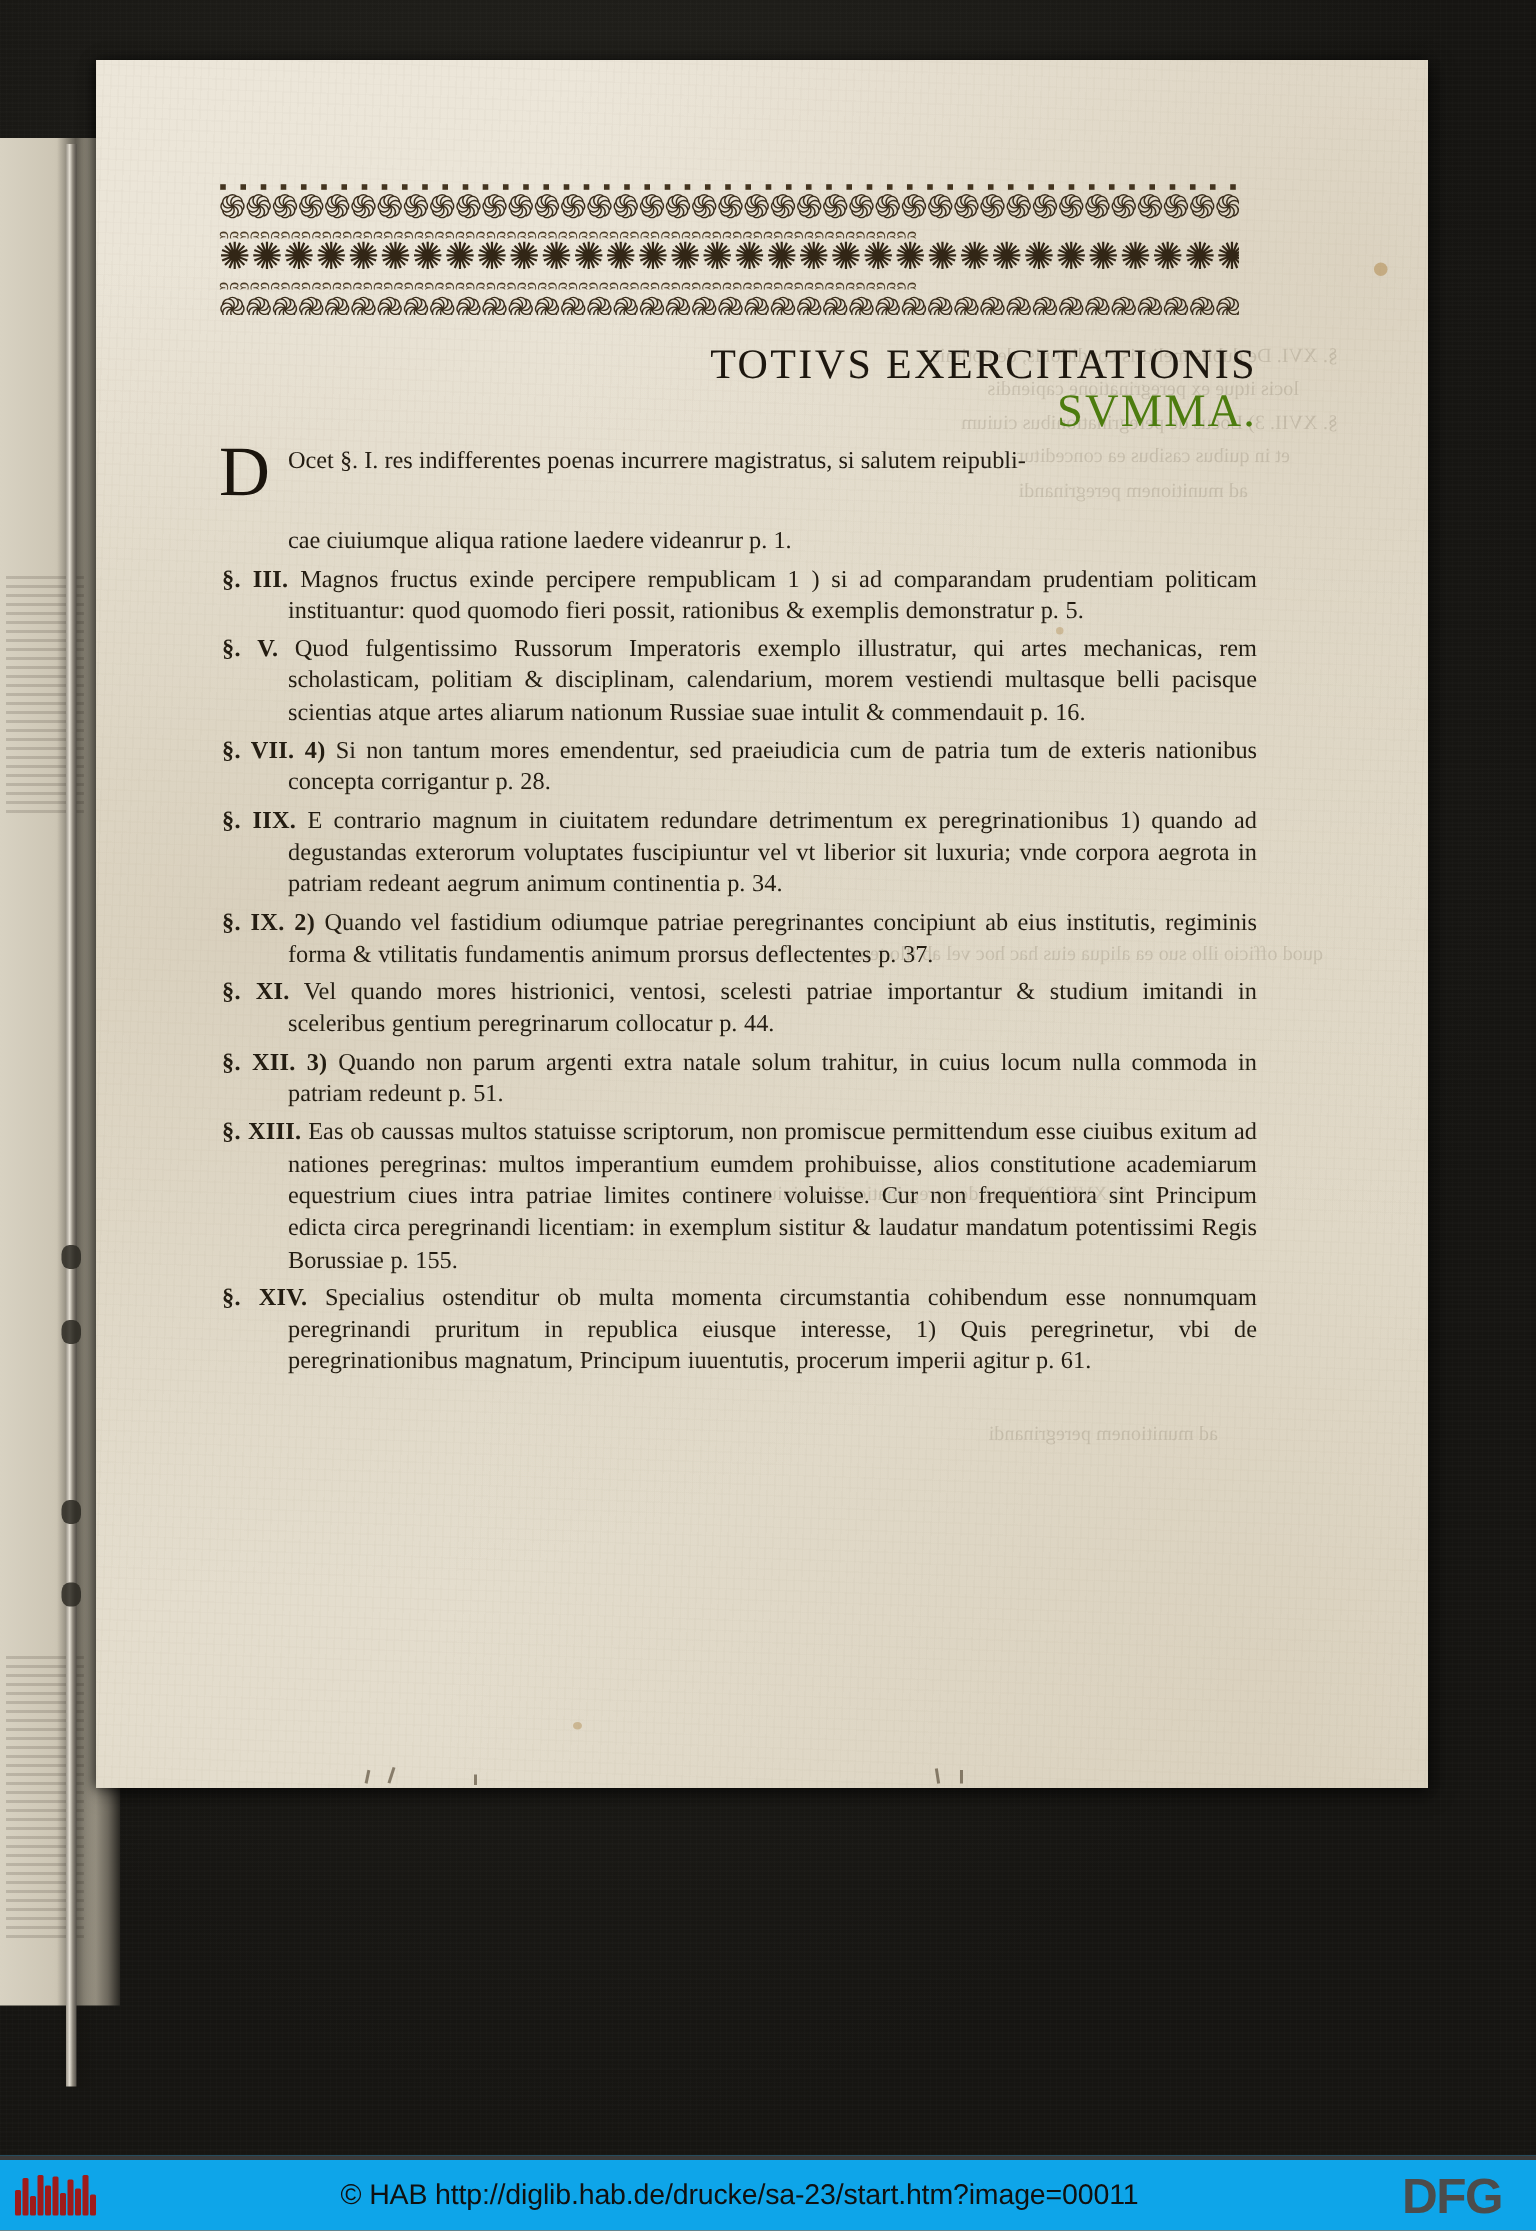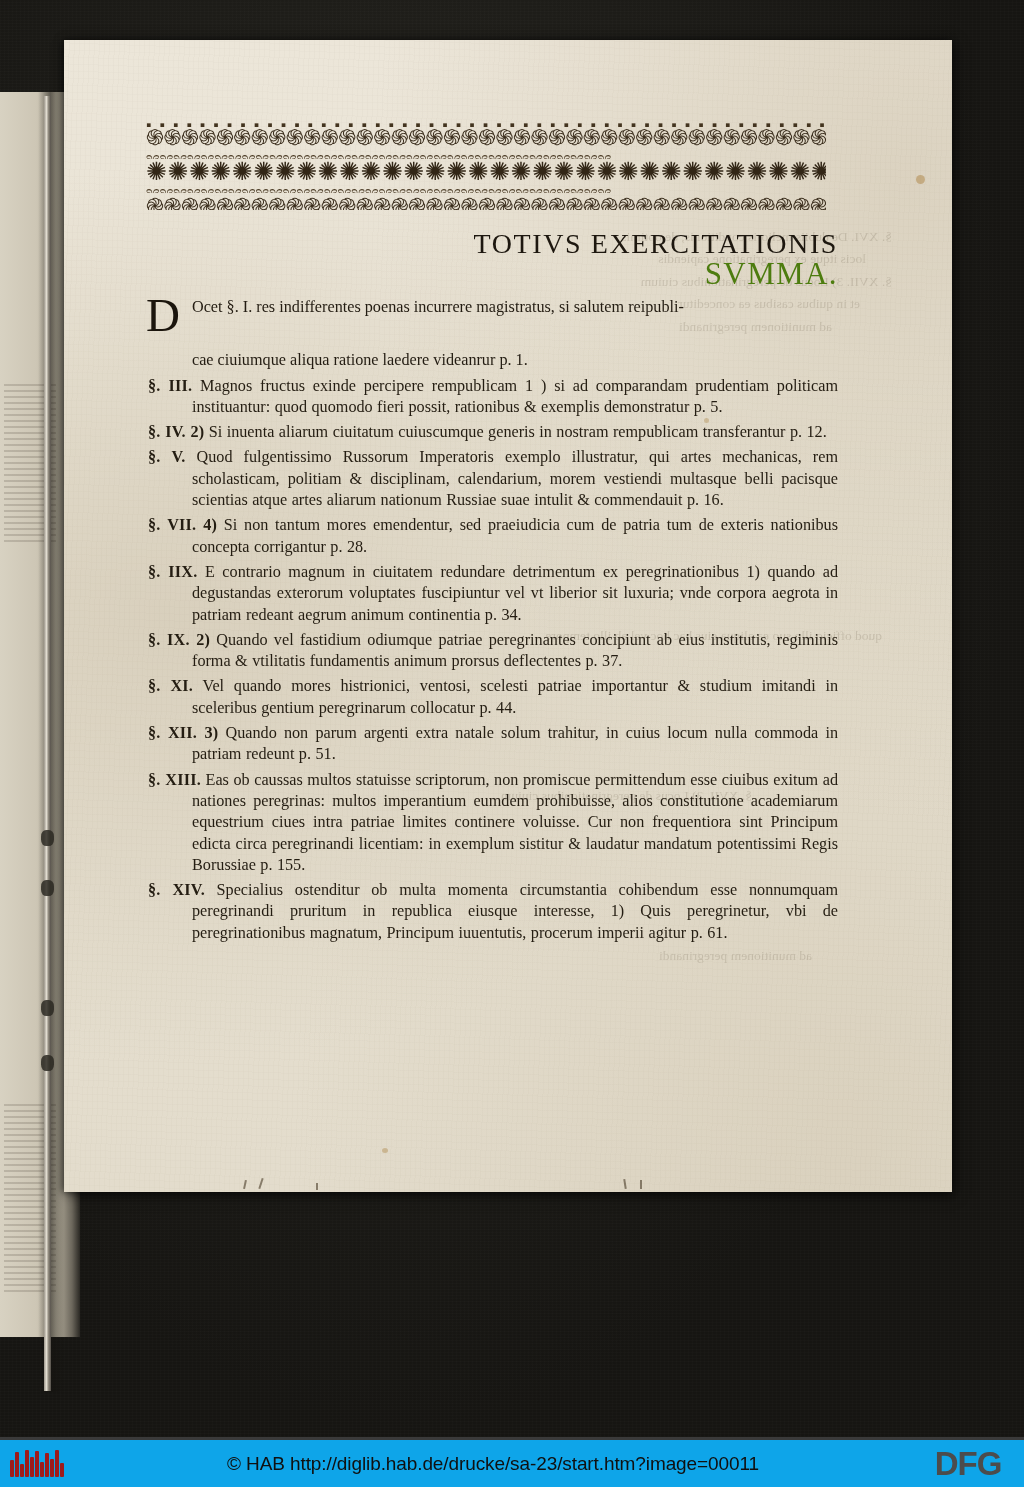--- a/index.html
+++ b/index.html
@@ -230,21 +230,20 @@
 
     <div id="first-entry">
       <span id="dropcap">D</span>
       <span class="fl"><span>Ocet</span><span> §. I. res indifferentes poenas incurrere magistratus, si salutem reipubli-</span></span>
       <span class="fl2">cae ciuiumque aliqua ratione laedere videanrur p. 1.</span>
     </div>
 
 
     <p class="entry"><span class="sig">§. III.</span><span> Magnos fructus exinde percipere rempublicam 1 ) si ad comparandam prudentiam politicam instituantur: quod quomodo fieri possit, rationibus &amp; exemplis demonstratur p. 5.</span></p>
 
-    <p class="entry"><span class="sig">§. IV. 2)</span><span> Si inuenta aliarum ciuitatum cuiuscumque generis in nostram rempublicam transferantur p. 12.</span></p>
 
     <p class="entry"><span class="sig">§. V.</span><span> Quod fulgentissimo Russorum Imperatoris exemplo illustratur, qui artes mechanicas, rem scholasticam, politiam &amp; disciplinam, calendarium, morem vestiendi multasque belli pacisque scientias atque artes aliarum nationum Russiae suae intulit &amp; commendauit p. 16.</span></p>
 
 
     <p class="entry"><span class="sig">§. VII. 4)</span><span> Si non tantum mores emendentur, sed praeiudicia cum de patria tum de exteris nationibus concepta corrigantur p. 28.</span></p>
 
     <p class="entry"><span class="sig">§. IIX.</span><span> E contrario magnum in ciuitatem redundare detrimentum ex peregrinationibus 1) quando ad degustandas exterorum voluptates fuscipiuntur vel vt liberior sit luxuria; vnde corpora aegrota in patriam redeant aegrum animum continentia p. 34.</span></p>
 
     <p class="entry"><span class="sig">§. IX. 2)</span><span> Quando vel fastidium odiumque patriae peregrinantes concipiunt ab eius institutis, regiminis forma &amp; vtilitatis fundamentis animum prorsus deflectentes p. 37.</span></p>
 

